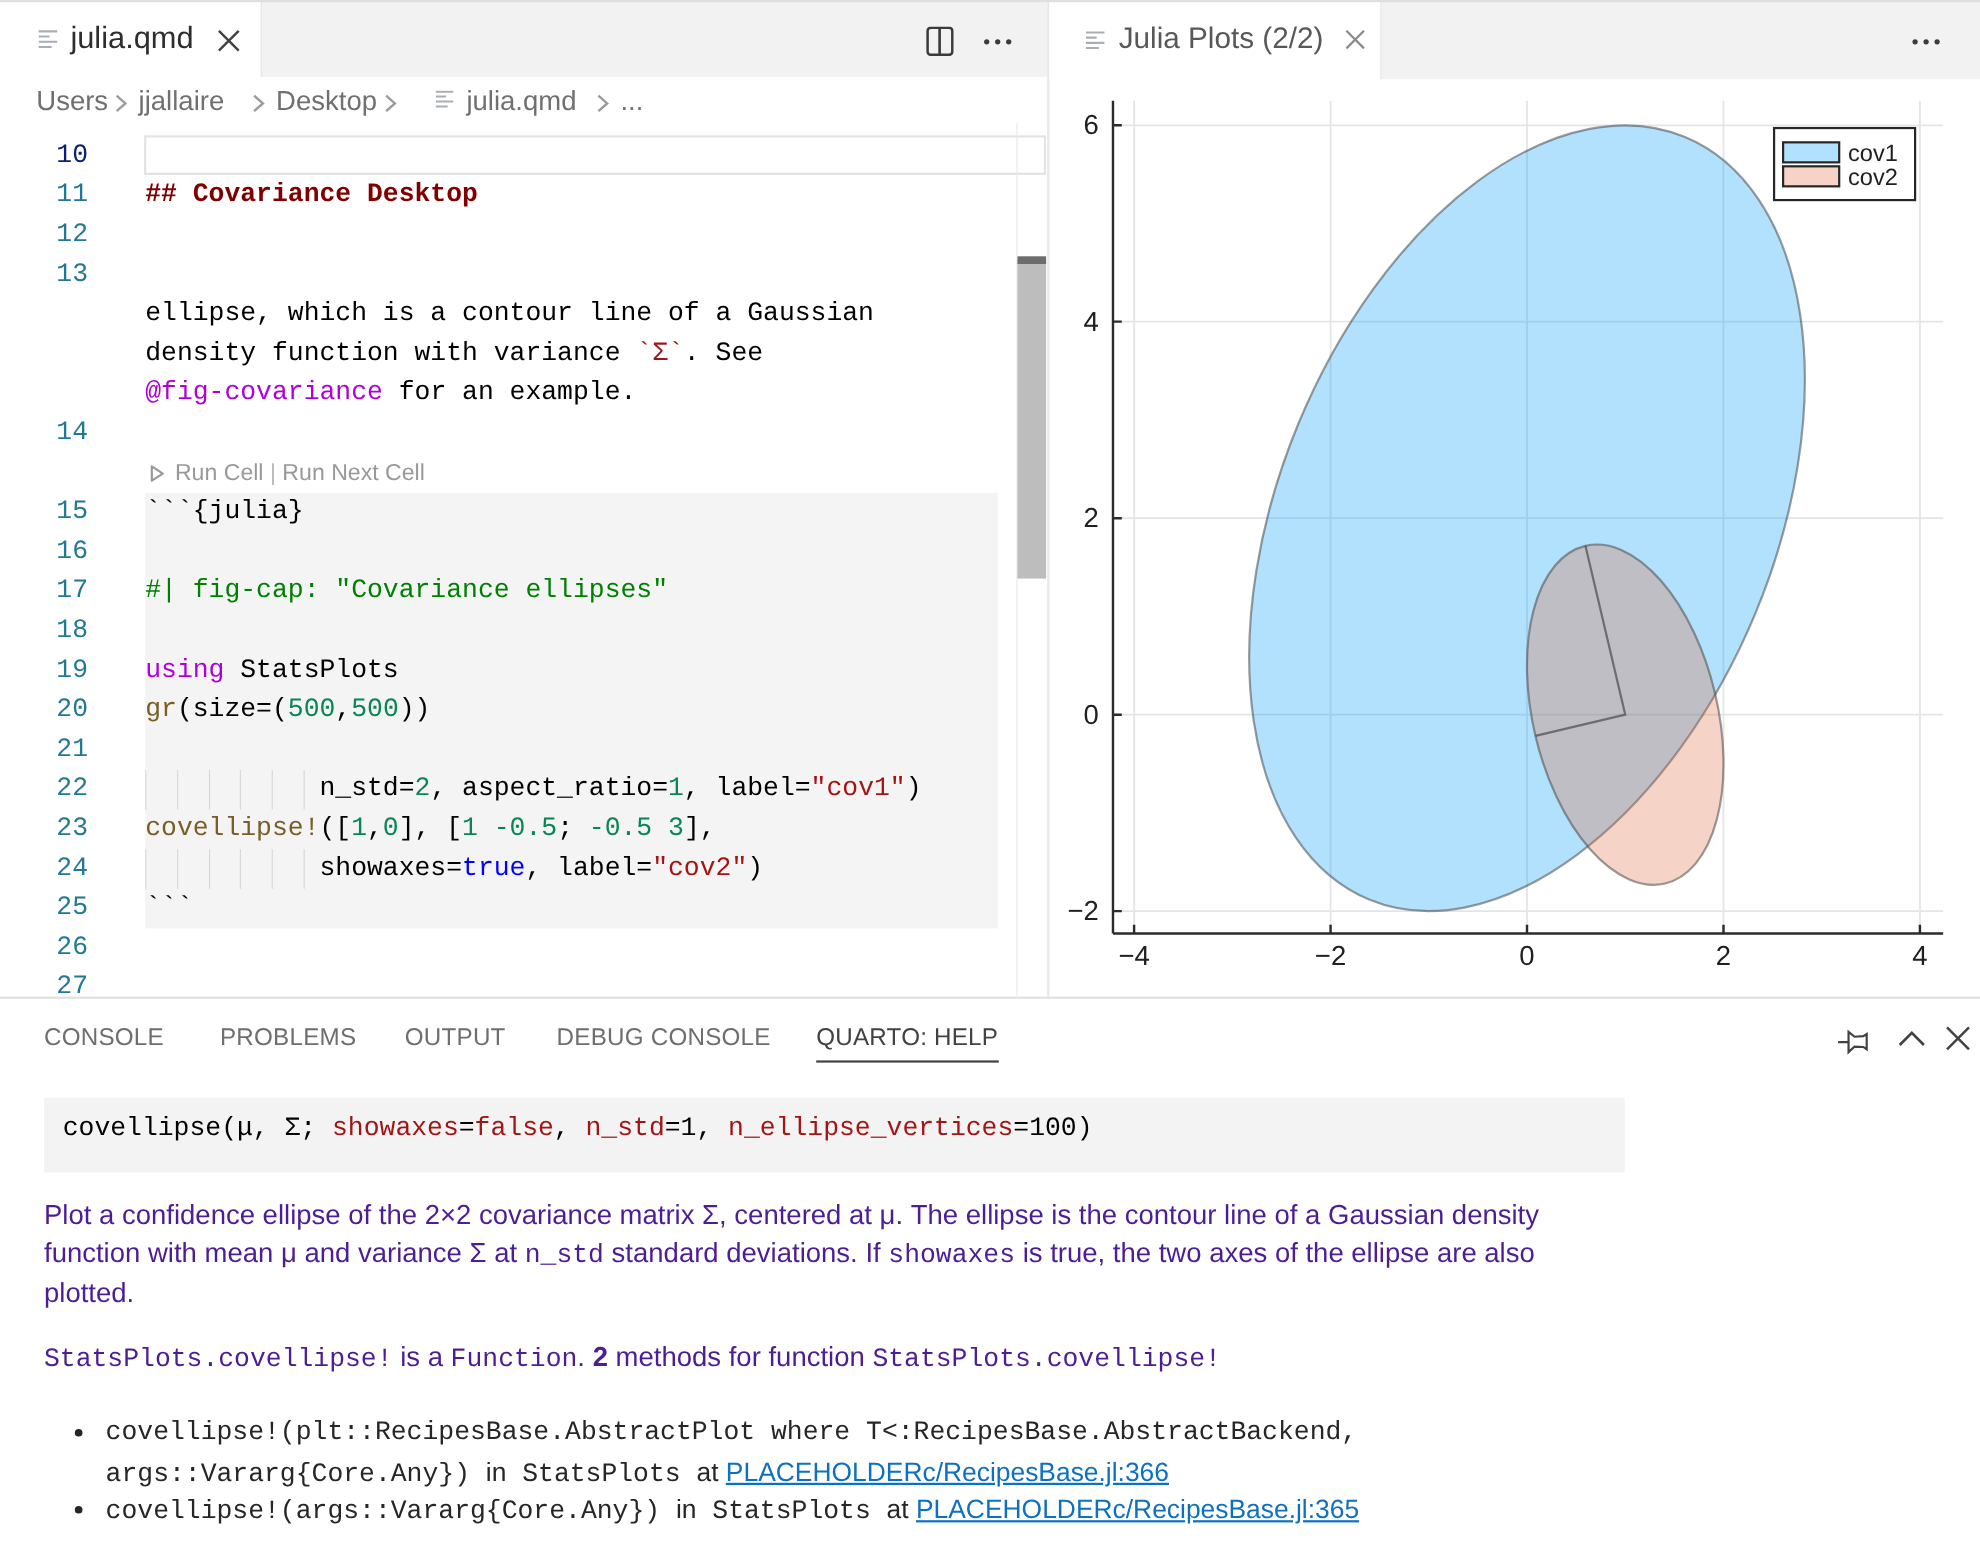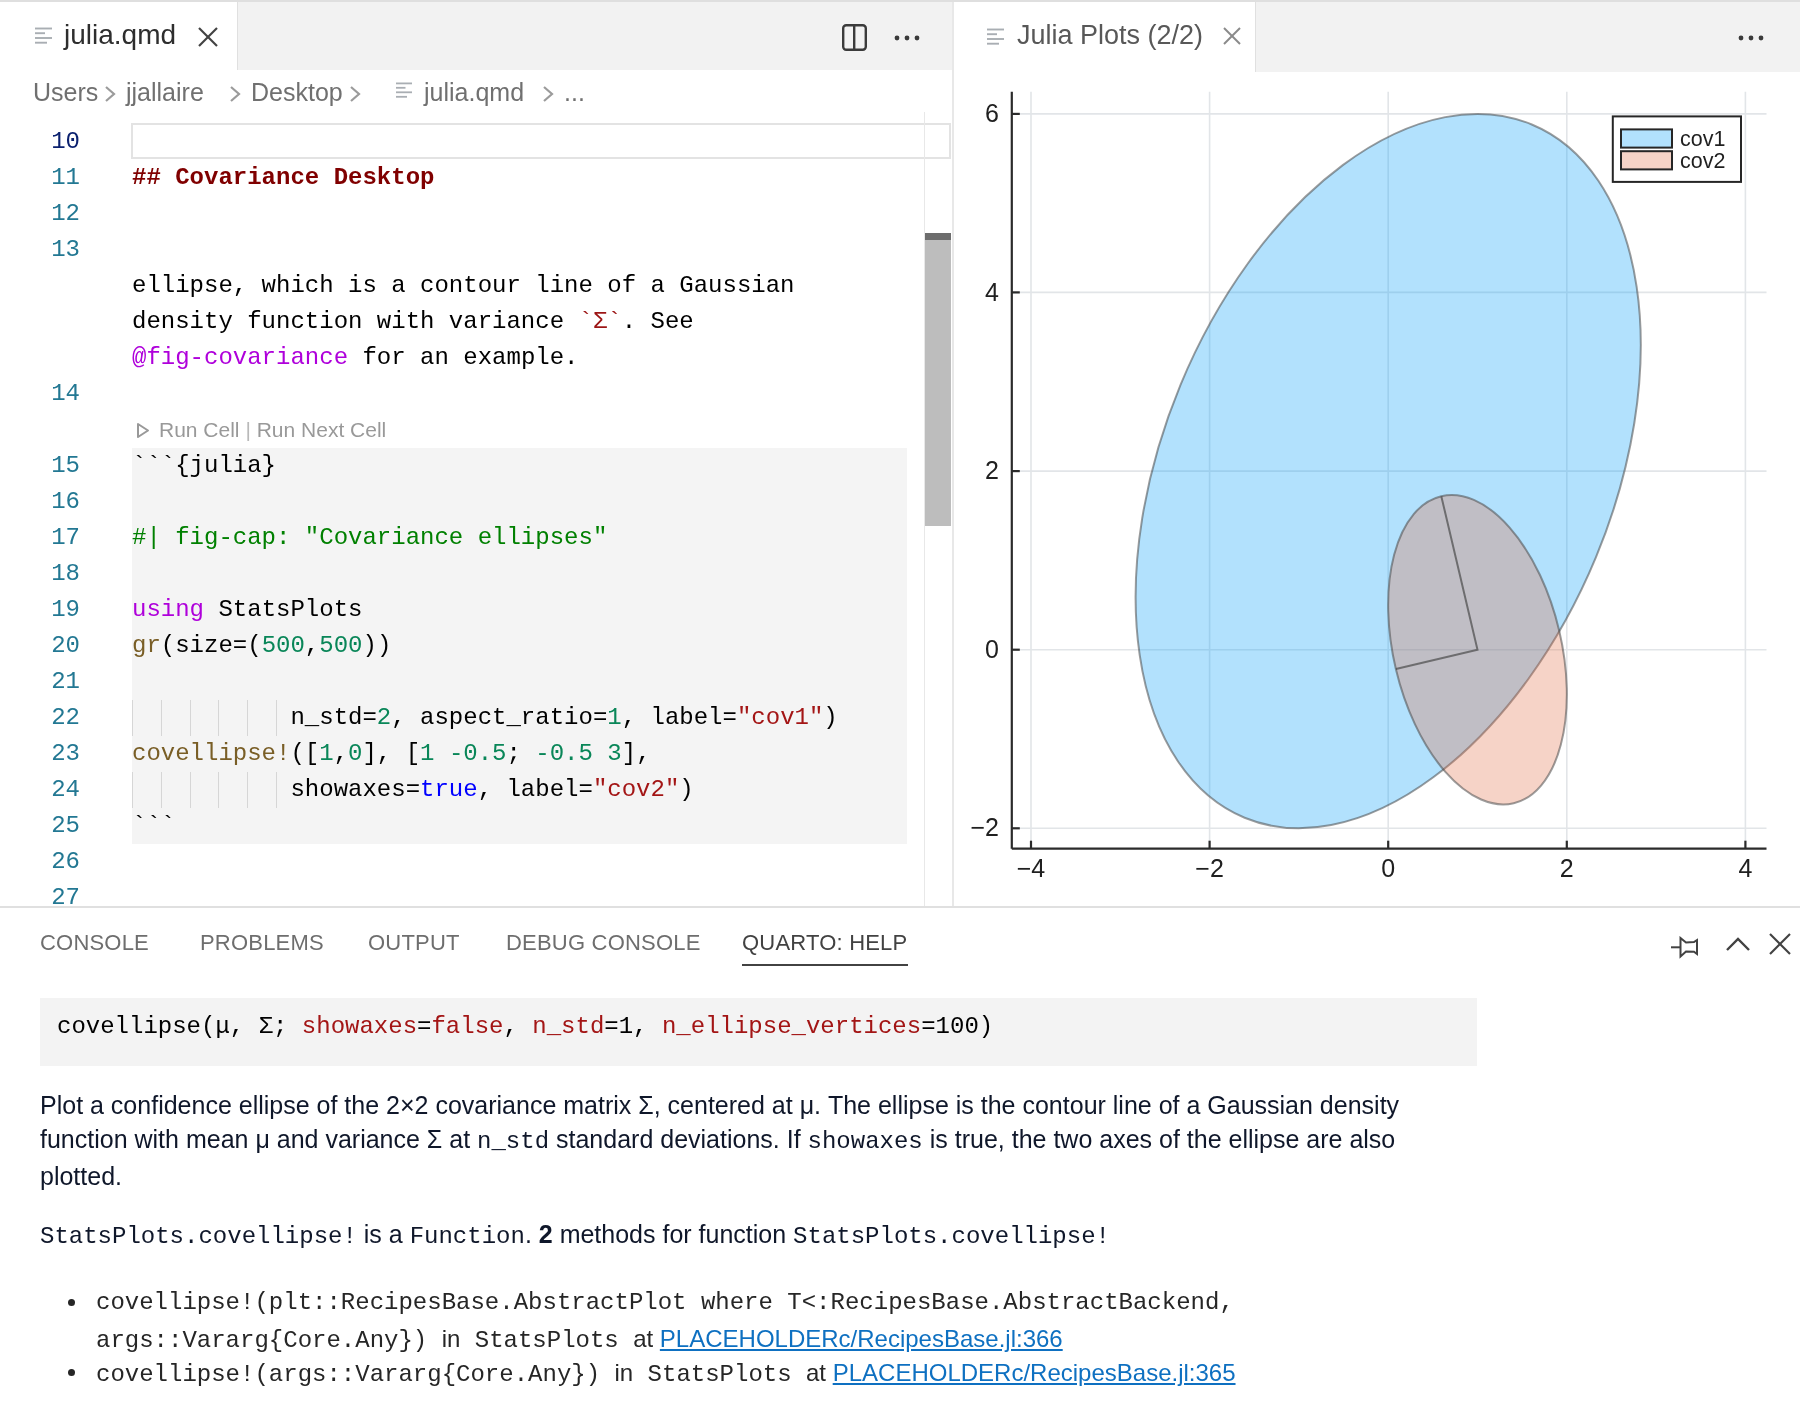--- a/index.html
+++ b/index.html
@@ -49,21 +49,21 @@
   
   #panel { position:absolute; left:0; top:906px; width:1800px; height:500px; background:#fff;
      border-top:2px solid #e0e0e0; }
   .ptab { position:absolute; top:22px; font-size:22px; color:#6e6e6e; letter-spacing:0.2px; }
   .ptab.act { color:#424242; }
   #phelp-under { position:absolute; left:742px; top:56px; width:166px; height:2px; background:#424242; }
   #pcode { position:absolute; left:40px; top:90px; width:1437px; height:68px; background:#f3f3f3; }
   #pcode-text { position:absolute; left:17px; top:15px; font-family:"Liberation Mono", monospace;
      font-size:24px; white-space:pre; color:#000; }
   .red { color:#a31515; }
-  .para { position:absolute; left:40px; font-size:25px; color:#0f172a; line-height:34px; }
+  .para { position:absolute; left:40px; font-size:25px; color:#4c1d95; line-height:34px; }
   .mono { font-family:"Liberation Mono", monospace; font-size:24px; }
   .link { color:#0e70c1; text-decoration:underline; }
   .bullet { position:absolute; font-size:24px; color:#262626; white-space:pre;
      font-family:"Liberation Mono", monospace; }
   .sans { font-family:"Liberation Sans", sans-serif; font-size:24px; }
   .dot { position:absolute; width:7px; height:7px; border-radius:50%; background:#262626; }
 </style>
 </head>
 <body>
 <div style="position:absolute;left:0;top:0;width:1800px;height:2px;background:#dfdfdf;z-index:50"></div>

